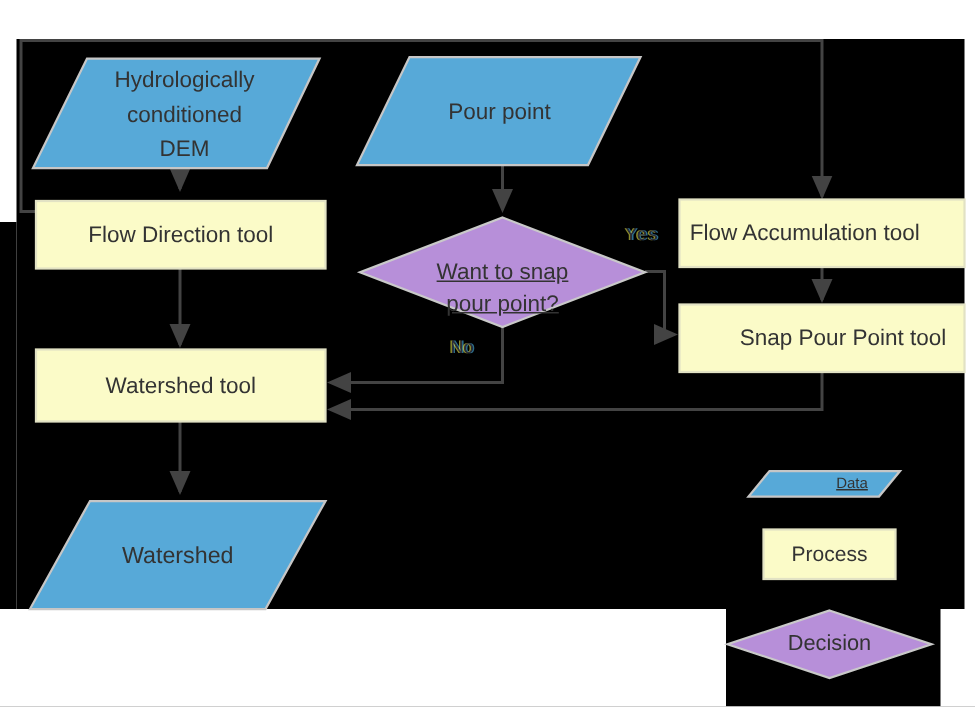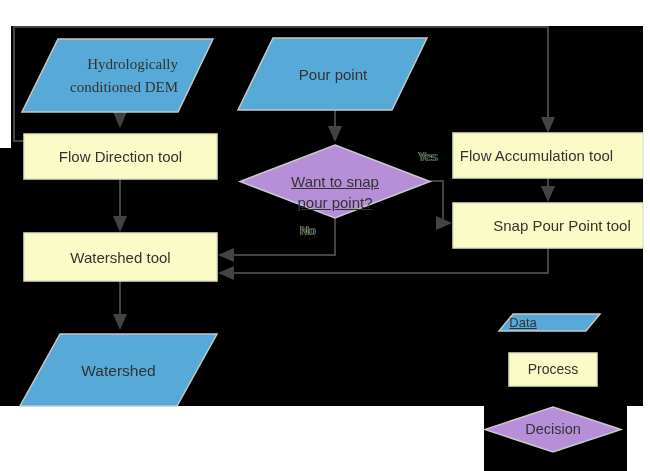--- a/index.html
+++ b/index.html
@@ -21,39 +21,39 @@
     display: flex;
     align-items: center;
     justify-content: center;
     text-align: center;
     color: #333333;
     font-size: 15px;
     line-height: 21px;
   }
   #lbl-dem {
     justify-content: flex-start;
-    text-align: right;
+    text-align: center;
     line-height: 23px;
-    left: 68px; top: 41px; width: 110px; height: 70px; font-family: Liberation Serif, serif;
+    left: 68px; top: 41px; width: 110px; height: 70px;
   }
   #lbl-pour-point     { left: 253px; top: 38px;  width: 160px; height: 72px; }
   #lbl-flow-direction { left: 24px;  top: 134px; width: 193px; height: 45px; }
   #lbl-decision       { left: 285px; top: 157px; width: 100px; height: 70px; text-decoration: underline; }
   #lbl-flow-acc       { left: 453px; top: 133px; width: 167px; height: 45px; }
   #lbl-snap           { left: 453px; top: 203px; width: 218px; height: 45px; }
   #lbl-watershed-tool { left: 24px;  top: 233px; width: 193px; height: 48px; }
   #lbl-watershed      { left: 20px;  top: 334px; width: 197px; height: 72px; font-size: 15.5px; }
   .edge-lbl {
     font-size: 12px;
     color: #2d2d3a;
     text-shadow: -1px 0 0 rgba(255,255,80,0.55), 1px 0 0 rgba(80,200,255,0.55);
   }
-  #lbl-yes { left: 412px; top: 150px; width: 32px; height: 14px; }
+  #lbl-yes { left: 412px; top: 150px; width: 32px; height: 14px; font-family: Liberation Mono, monospace; }
   #lbl-no  { left: 294px; top: 224px; width: 28px; height: 14px; }
-  #lbl-legend-data     { left: 472px; top: 313px; width: 102px; height: 18px; font-size: 13px; text-decoration: underline; }
+  #lbl-legend-data     { left: 517px; top: 313px; width: 102px; height: 18px; font-size: 10px; text-decoration: underline; }
   #lbl-legend-process  { left: 509px; top: 353px; width: 88px;  height: 33px; font-size: 14px; }
   #lbl-legend-decision { left: 487px; top: 407px; width: 132px; height: 45px; font-size: 14.5px; text-align: center; }
   .connector { fill: none; stroke: #434343; stroke-width: 2; }
   .shape-stroke-light  { stroke: #c6c6c6; stroke-width: 1.5; }
   .shape-stroke-yellow { stroke: #e2e2c4; stroke-width: 1.5; }
   .shape-stroke-gray   { stroke: #c9c9c9; stroke-width: 1.5; }
 </style>
 </head>
 <body>
 

